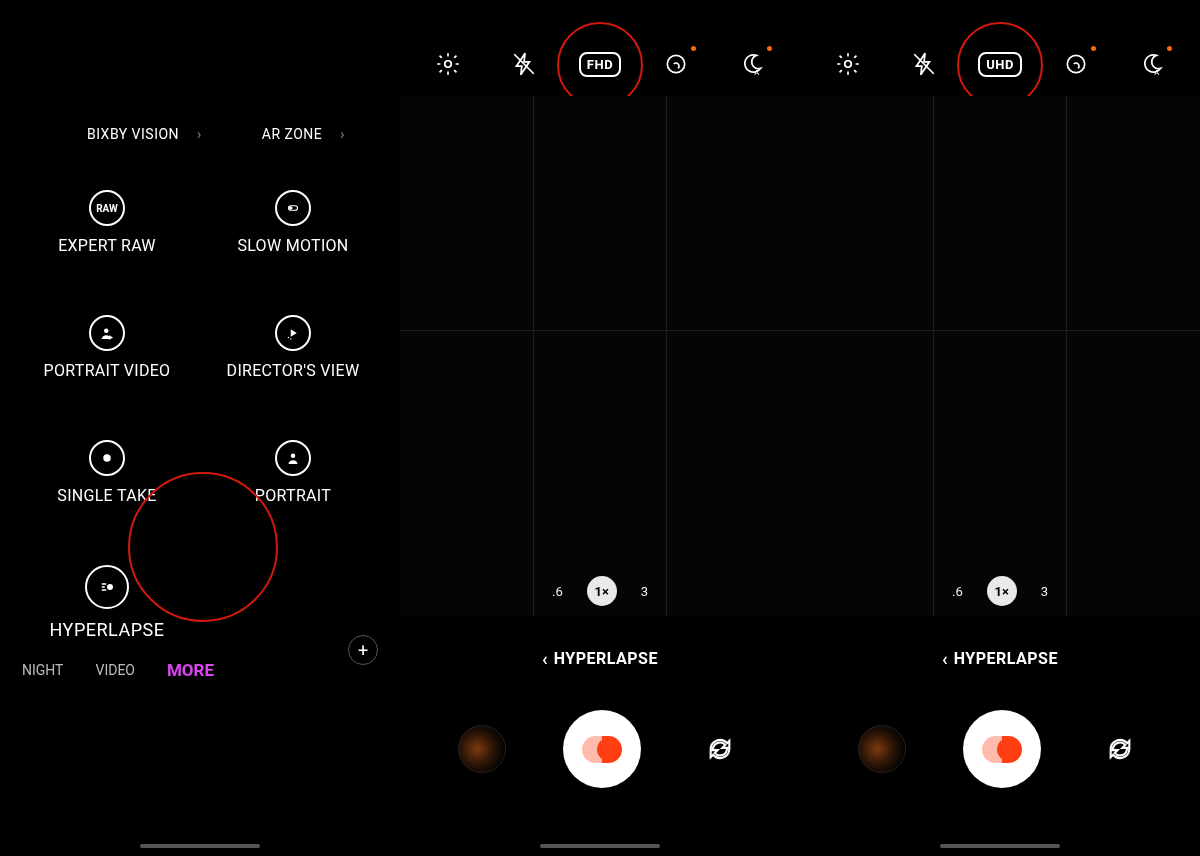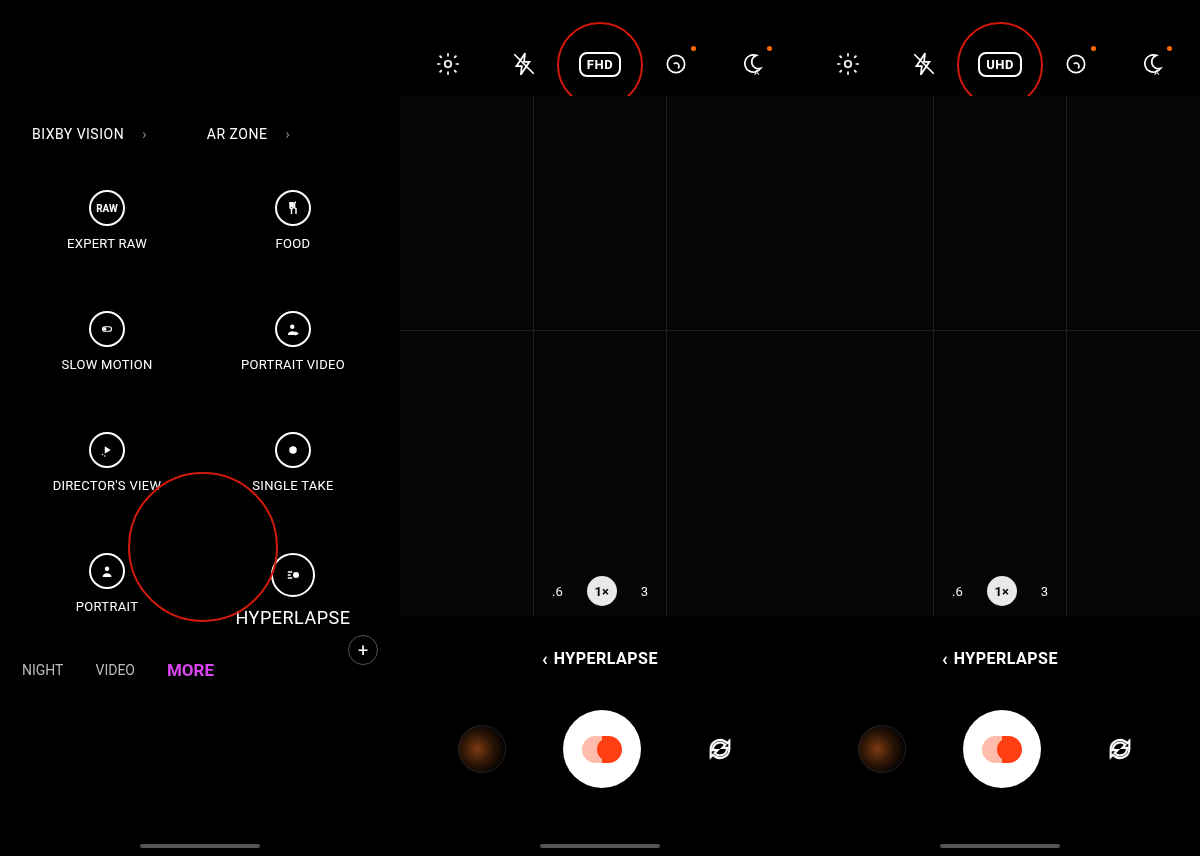--- a/index.html
+++ b/index.html
@@ -10,33 +10,33 @@
     color: #fff;
     font-family: -apple-system, "Segoe UI", Roboto, Arial, sans-serif;
     display: flex;
     overflow: hidden;
   }
   .panel { position: relative; width: 400px; height: 856px; background:#000; }
 
   
   .quick-row {
     position:absolute; top:126px; left:0; width:100%;
-    display:flex; gap:60px; padding-left:32px;
+    display:flex; gap:60px; padding-left:32px;justify-content:center;
   }
   .quick-item { display:flex; align-items:center; gap:18px; cursor:pointer; }
   .quick-item span { font-size:14px; letter-spacing:.5px; }
   .chev { font-size:16px; color:#888; }
 
   .modes-grid {
     position:absolute; top:190px; left:0; width:100%;
     display:grid; grid-template-columns:repeat(2,1fr);
     row-gap:60px; padding:0 14px;
   }
   .mode { display:flex; flex-direction:column; align-items:center; gap:10px; cursor:pointer; }
-  .mode .label { font-size:13px; letter-spacing:.3px; text-align:center; }
+  .mode .label { font-size:16px; letter-spacing:.3px; text-align:center; }
   .mode-icon {
     width:36px; height:36px; border:2px solid #fff; border-radius:50%;
     display:flex; align-items:center; justify-content:center;
   }
   .mode-icon svg { width:18px; height:18px; }
   .mode-icon .txt { font-size:10px; font-weight:700; }
 
   .highlight-circle {
     width:150px; height:150px; border:2px solid #d11a0c; border-radius:50%;
     position:absolute; pointer-events:none;
@@ -151,28 +151,20 @@
   <div class="modes-grid">
 
     <div class="mode">
       <div class="mode-icon">
           <span class="txt">RAW</span>
         </div>
       <div class="label">EXPERT RAW</div>
     </div>
 
 
-    <div class="mode">
-      <div class="mode-icon">
-        <svg viewBox="0 0 24 24" stroke="#fff" fill="none" stroke-width="2">
-            <path d="M8 4v7M10 4v7M12 4v7c0 1-1 2-2 2s-2-1-2-2M10 13v7M16 4c-1 0-2 2-2 5s1 4 2 4v7"></path>
-          </svg>
-      </div>
-      <div class="label">FOOD</div>
-    </div>
 
 
 
     <div class="mode">
       <div class="mode-icon">
         <svg viewBox="0 0 24 24">
             <rect x="6" y="9" width="12" height="6" rx="3" fill="none" stroke="#fff" stroke-width="1.5"></rect>
             <circle cx="9" cy="12" r="2.3" fill="#fff"></circle>
           </svg>
       </div>

